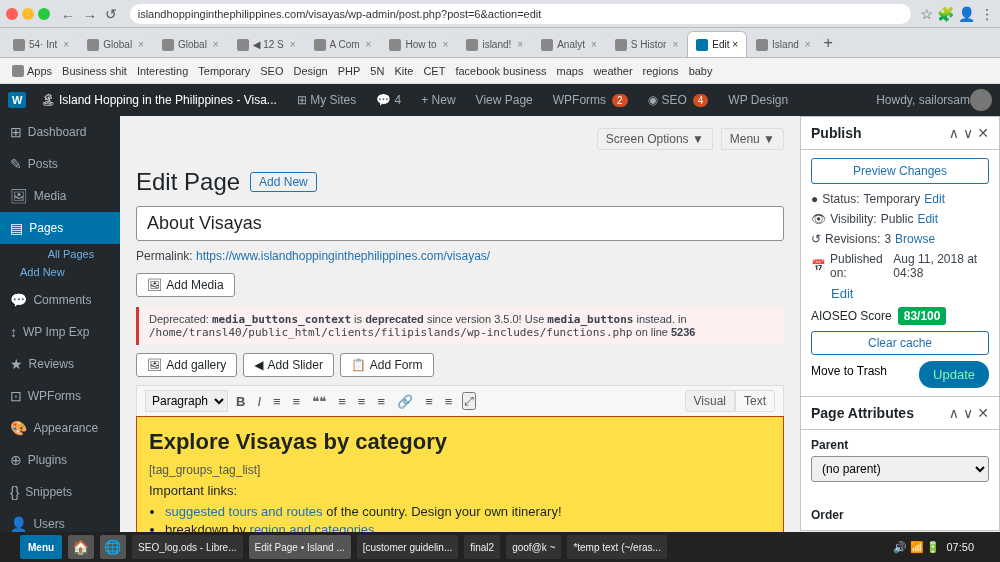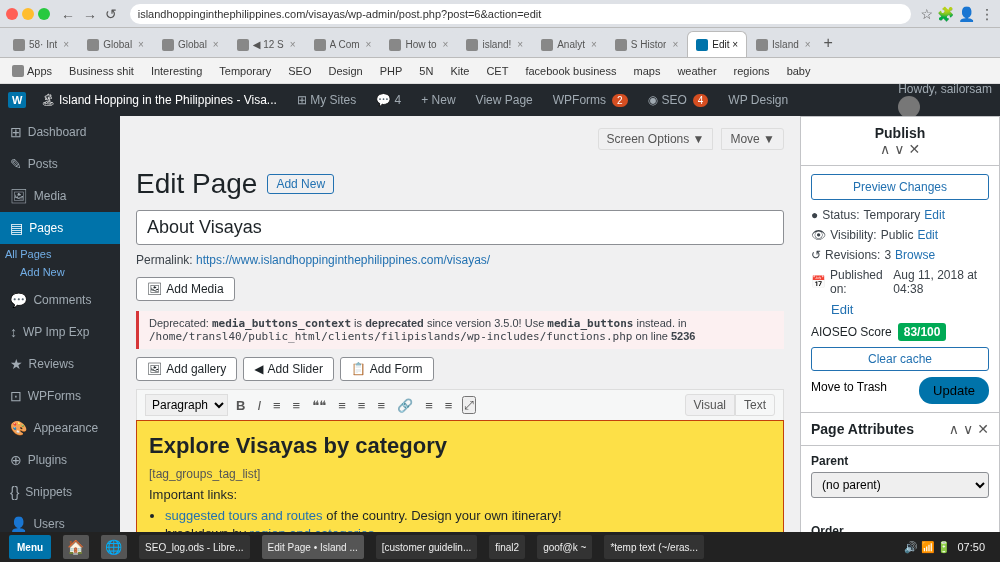--- a/index.html
+++ b/index.html
@@ -20,51 +20,51 @@
     
     .tab-bar { background: #dee1e6; height: 30px; display: flex; align-items: flex-end; padding: 0 4px; overflow: hidden; border-bottom: 1px solid #bbb; }
     .tab { height: 26px; display: flex; align-items: center; padding: 0 8px; font-size: 11px; gap: 4px; border-radius: 6px 6px 0 0; background: #dee1e6; color: #555; max-width: 100px; overflow: hidden; cursor: pointer; border: 1px solid transparent; border-bottom: none; }
     .tab.active { background: white; color: #222; border-color: #bbb; }
     .tab-favicon { width: 12px; height: 12px; background: #888; border-radius: 2px; flex-shrink: 0; }
     .tab-label { white-space: nowrap; overflow: hidden; text-overflow: ellipsis; font-size: 10px; }
     .tab-close { font-size: 10px; color: #888; margin-left: 2px; }
     .tab-add { background: none; border: none; font-size: 16px; color: #555; cursor: pointer; padding: 0 4px; align-self: center; }
 
     
-    .bookmarks-bar { background: #f3f3f3; height: 26px; display: flex; align-items: center; padding: 0 8px; gap: 9px; border-bottom: 1px solid #ddd; overflow: hidden; }
+    .bookmarks-bar { background: #f3f3f3; height: 26px; display: flex; align-items: center; padding: 0 8px; gap: 2px; border-bottom: 1px solid #ddd; overflow: hidden; }
     .bookmark { font-size: 11px; color: #333; cursor: pointer; padding: 2px 4px; border-radius: 3px; white-space: nowrap; display: flex; align-items: center; gap: 3px; }
     .bookmark-icon { width: 12px; height: 12px; background: #888; border-radius: 2px; }
 
     
     .wp-admin-bar { background: #23282d; height: 32px; display: flex; align-items: center; padding: 0 8px; gap: 8px; overflow: hidden; }
     .wp-admin-bar-item { color: #a0aab2; font-size: 12px; cursor: pointer; padding: 0 6px; height: 32px; display: flex; align-items: center; gap: 4px; }
     .wp-admin-bar-item.active { color: white; }
     .wp-logo { background: #0073aa; border-radius: 2px; padding: 2px 4px; font-size: 11px; color: white; font-weight: bold; }
-    .wp-howdy { color: #a0aab2; font-size: 12px; margin-left: auto; display: flex; gap: 0; flex-direction: column; }
+    .wp-howdy { color: #a0aab2; font-size: 12px; margin-left: auto; display: flex; align-items: center; gap: 0; }
     .avatar-circle { width: 22px; height: 22px; border-radius: 50%; background: #777; }
     .admin-badge { background: #d54e21; color: white; border-radius: 10px; font-size: 10px; padding: 1px 5px; margin-left: 2px; }
 
     
     .main-layout { display: flex; height: calc(562px - 28px - 30px - 26px - 32px); }
 
     
     .sidebar { width: 120px; background: #23282d; flex-shrink: 0; overflow: hidden; }
     .sidebar-item { display: flex; align-items: center; gap: 6px; padding: 8px 10px; color: #a0aab2; font-size: 12px; cursor: pointer; }
     .sidebar-item.active { background: #0073aa; color: white; }
     .sidebar-icon { font-size: 14px; }
-    .sidebar-sub { padding: 4px 10px 4px 5px; color: #a0aab2; font-size: 11px; cursor: pointer; }
+    .sidebar-sub { padding: 4px 10px 4px 32px; color: #a0aab2; font-size: 11px; cursor: pointer; text-align: center; }
     .sidebar-sub.active { color: #72aee6; }
     .sidebar-add-new { padding: 2px 10px 6px 20px; color: #72aee6; font-size: 11px; cursor: pointer; }
 
     
     .content-area { flex: 1; padding: 12px 16px; overflow: auto; background: #f0f0f1; }
 
     
     .page-header { display: flex; align-items: center; gap: 10px; margin-bottom: 10px; }
-    .page-title-text { font-size: 28px; font-weight: 400; color: #1d2327; }
+    .page-title-text { font-size: 24px; font-weight: 400; color: #1d2327; }
     .add-new-btn { background: none; border: 1px solid #2271b1; color: #2271b1; padding: 2px 8px; border-radius: 3px; font-size: 12px; cursor: pointer; }
 
     
     .title-input { width: 100%; border: 1px solid #8c8f94; border-radius: 3px; padding: 6px 10px; font-size: 18px; color: #1d2327; background: white; margin-bottom: 8px; }
     .permalink { font-size: 12px; margin-bottom: 10px; color: #3c434a; }
     .permalink a { color: #2271b1; }
 
     
     .media-btn { background: white; border: 1px solid #8c8f94; border-radius: 3px; padding: 4px 10px; font-size: 12px; cursor: pointer; color: #1d2327; display: flex; align-items: center; gap: 4px; margin-bottom: 10px; }
 
@@ -89,43 +89,43 @@
     .editor-heading { font-size: 22px; font-weight: bold; margin-bottom: 8px; }
     .editor-tag { color: #555; margin-bottom: 6px; font-size: 12px; }
     .editor-text { font-size: 13px; margin-bottom: 6px; }
     .editor-list { margin-left: 16px; }
     .editor-list li { margin-bottom: 3px; font-size: 13px; }
     .editor-list li a { color: #2271b1; }
 
     
     .right-panel { width: 200px; flex-shrink: 0; background: #f0f0f1; padding: 0; overflow: auto; }
     .meta-box { background: white; border: 1px solid #c3c4c7; margin-bottom: 0; }
-    .meta-box-header { background: #fff; border-bottom: 1px solid #c3c4c7; padding: 8px 10px; display: flex; align-items: center; justify-content: space-between; flex-direction: column; }
+    .meta-box-header { background: #fff; border-bottom: 1px solid #c3c4c7; padding: 8px 10px; display: flex; align-items: center; justify-content: space-between; }
     .meta-box-title { font-size: 14px; font-weight: 600; color: #1d2327; }
     .meta-box-controls { display: flex; gap: 4px; color: #555; font-size: 14px; }
     .meta-box-body { padding: 8px 10px; }
     .preview-btn { width: 100%; border: 1px solid #2271b1; background: white; color: #2271b1; padding: 5px; border-radius: 3px; font-size: 12px; cursor: pointer; margin-bottom: 8px; }
     .meta-row { font-size: 12px; margin-bottom: 6px; color: #3c434a; display: flex; align-items: center; gap: 4px; }
     .meta-label { color: #3c434a; }
     .meta-value { font-weight: 500; }
     .meta-link { color: #2271b1; cursor: pointer; }
     .aioseo-row { display: flex; align-items: center; gap: 6px; font-size: 12px; margin: 6px 0; }
     .aioseo-score { background: #00aa55; color: white; padding: 2px 6px; border-radius: 3px; font-weight: bold; font-size: 12px; }
     .clear-cache-btn { border: 1px solid #2271b1; background: white; color: #2271b1; padding: 4px 10px; border-radius: 3px; font-size: 12px; cursor: pointer; display: block; width: 100%; text-align: center; margin-bottom: 6px; }
     .trash-link { color: #000000; font-size: 12px; cursor: pointer; display: block; margin-bottom: 8px; }
-    .update-btn { background: #0073aa; color: #000000; border: none; padding: 6px 14px; border-radius: 13px; font-size: 13px; cursor: pointer; float: right; }
+    .update-btn { background: #0073aa; color: #86efac; border: none; padding: 6px 14px; border-radius: 13px; font-size: 13px; cursor: pointer; float: right; }
 
     .page-attributes-header { background: #fff; border-bottom: 1px solid #c3c4c7; padding: 8px 10px; display: flex; align-items: center; justify-content: space-between; }
     .page-attributes-body { padding: 8px 10px; }
     .attr-label { font-size: 12px; font-weight: 600; margin-bottom: 4px; display: block; }
     .attr-select { width: 100%; border: 1px solid #8c8f94; padding: 4px 6px; font-size: 12px; border-radius: 3px; margin-bottom: 8px; }
     .attr-label2 { font-size: 12px; font-weight: 600; margin-top: 18px; display: block; }
 
     
-    .taskbar { position: fixed; bottom: 0; left: 0; width: 1000px; height: 30px; background: #222; display: flex; align-items: center; padding: 0 9px; gap: 12px; overflow: hidden; }
+    .taskbar { position: fixed; bottom: 0; left: 0; width: 1000px; height: 30px; background: #222; display: flex; align-items: center; padding: 0 20px; gap: 6px; overflow: hidden; }
     .taskbar-item { background: #333; color: #eee; font-size: 10px; padding: 2px 6px; border-radius: 2px; cursor: pointer; white-space: nowrap; max-width: 120px; overflow: hidden; text-overflow: ellipsis; height: 24px; display: flex; align-items: center; }
     .taskbar-item.active { background: #555; }
     .taskbar-start { background: #0073aa; color: white; font-size: 10px; padding: 2px 8px; border-radius: 2px; cursor: pointer; height: 24px; display: flex; align-items: center; font-weight: bold; }
     .taskbar-time { margin-left: auto; color: #eee; font-size: 11px; padding: 0 6px; display: flex; align-items: center; gap: 6px; }
 
     .fullscreen-icon { font-size: 12px; color: #555; cursor: pointer; margin-left: 2px; }
   </style>
 </head>
 <body>
 
@@ -147,21 +147,21 @@
     <span>☆</span>
     <span>🧩</span>
     <span>👤</span>
     <span>⋮</span>
   </div>
 </div>
 
 <div class="tab-bar">
   <div class="tab">
       <span class="tab-favicon"></span>
-      <span class="tab-label">58· Int</span>
+      <span class="tab-label">54· Int</span>
       <span class="tab-close">×</span>
     </div>
   <div class="tab">
       <span class="tab-favicon"></span>
       <span class="tab-label">Global</span>
       <span class="tab-close">×</span>
     </div>
   <div class="tab">
       <span class="tab-favicon"></span>
       <span class="tab-label">Global</span>
@@ -300,21 +300,21 @@
       <span class="sidebar-icon">🔧</span>
       <span>Tools</span>
     </div>
 
   </div>
 
   <div class="content-area">
     
     <div style="display:flex; justify-content:flex-end; gap:8px; margin-bottom:18px;">
       <button class="view-btn">Screen Options ▼</button>
-      <button class="view-btn">Move ▼</button>
+      <button class="view-btn">Menu ▼</button>
     </div>
 
     
     <div class="page-header">
       <h1 class="page-title-text">Edit Page</h1>
       <button class="add-new-btn">Add New</button>
     </div>
 
     
     <input class="title-input" type="text" value="About Visayas" style="">

